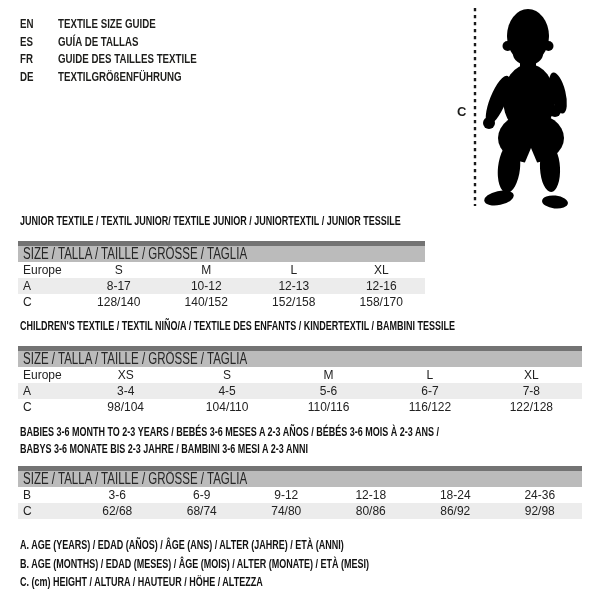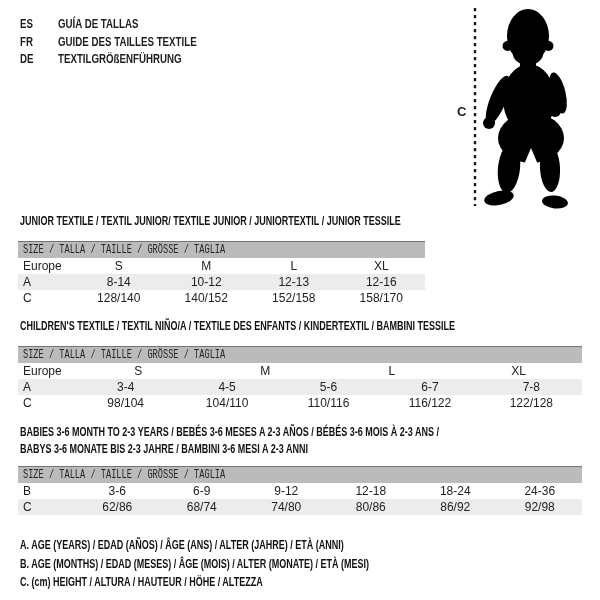--- a/index.html
+++ b/index.html
@@ -29,38 +29,42 @@
   #t1-title{top:213px;width:600px;}
   #t2-title{top:318px;width:800px;}
   #t3-title{top:424px;width:800px;}
 
   
   .size-table{position:absolute;left:18px;font-size:12px;color:#222;}
   #table1{top:241px;width:407px;}
   #table2{top:346px;width:564px;}
   #table3{top:466px;width:564px;}
   .thead{
-    background:#bbbbbb;border-top:1px solid #737373;height:16px;line-height:16px;
-    padding-left:5px;font-size:12px;color:#262626;overflow:hidden;font-family:Liberation Mono, monospace;
+    background:#bbbbbb;border-top:5px solid #737373;height:16px;line-height:16px;
+    padding-left:5px;font-size:16px;color:#262626;overflow:hidden;
   }
   .trow{display:flex;height:16px;line-height:16px;}
   .trow.alt{background:#ececec;}
   .tlabel{flex:0 0 52px;padding-left:5px;text-align:left;}
   .tcell{flex:1;text-align:center;}
 
   
   .legend{position:absolute;left:20px;top:536px;font-weight:bold;font-size:12.5px;line-height:18.6px;color:#111;}
   .legend-line{white-space:nowrap;}
 </style>
 </head>
 <body>
 
 <div class="canvas">
 
   <div class="lang-list">
+    <div class="lang-row">
+      <span class="lang-code"><span class="condense">EN</span></span>
+      <span class="condense">TEXTILE SIZE GUIDE</span>
+    </div>
     <div class="lang-row">
       <span class="lang-code"><span class="condense">ES</span></span>
       <span class="condense">GUÍA DE TALLAS</span>
     </div>
     <div class="lang-row">
       <span class="lang-code"><span class="condense">FR</span></span>
       <span class="condense">GUIDE DES TAILLES TEXTILE</span>
     </div>
     <div class="lang-row">
       <span class="lang-code"><span class="condense">DE</span></span>
@@ -98,39 +102,40 @@
     <div class="thead"><span class="condense">SIZE / TALLA / TAILLE / GRÖSSE / TAGLIA</span></div>
     <div class="trow">
       <span class="tlabel">Europe</span>
       <span class="tcell">S</span>
       <span class="tcell">M</span>
       <span class="tcell">L</span>
       <span class="tcell">XL</span>
     </div>
     <div class="trow alt">
       <span class="tlabel">A</span>
-      <span class="tcell">8-14</span>
+      <span class="tcell">8-17</span>
       <span class="tcell">10-12</span>
       <span class="tcell">12-13</span>
       <span class="tcell">12-16</span>
     </div>
     <div class="trow">
       <span class="tlabel">C</span>
       <span class="tcell">128/140</span>
       <span class="tcell">140/152</span>
       <span class="tcell">152/158</span>
       <span class="tcell">158/170</span>
     </div>
   </div>
 
   <div class="sec-title condense-block" id="t2-title">CHILDREN'S TEXTILE / TEXTIL NIÑO/A / TEXTILE DES ENFANTS / KINDERTEXTIL / BAMBINI TESSILE</div>
   <div class="size-table" id="table2">
     <div class="thead"><span class="condense">SIZE / TALLA / TAILLE / GRÖSSE / TAGLIA</span></div>
     <div class="trow">
       <span class="tlabel">Europe</span>
+      <span class="tcell">XS</span>
       <span class="tcell">S</span>
       <span class="tcell">M</span>
       <span class="tcell">L</span>
       <span class="tcell">XL</span>
     </div>
     <div class="trow alt">
       <span class="tlabel">A</span>
       <span class="tcell">3-4</span>
       <span class="tcell">4-5</span>
       <span class="tcell">5-6</span>
@@ -155,21 +160,21 @@
       <span class="tlabel">B</span>
       <span class="tcell">3-6</span>
       <span class="tcell">6-9</span>
       <span class="tcell">9-12</span>
       <span class="tcell">12-18</span>
       <span class="tcell">18-24</span>
       <span class="tcell">24-36</span>
     </div>
     <div class="trow alt">
       <span class="tlabel">C</span>
-      <span class="tcell">62/86</span>
+      <span class="tcell">62/68</span>
       <span class="tcell">68/74</span>
       <span class="tcell">74/80</span>
       <span class="tcell">80/86</span>
       <span class="tcell">86/92</span>
       <span class="tcell">92/98</span>
     </div>
   </div>
 
   <div class="legend condense-block">
     <div class="legend-line">A. AGE (YEARS) / EDAD (AÑOS) / ÂGE (ANS) / ALTER (JAHRE) / ETÀ (ANNI)</div>

